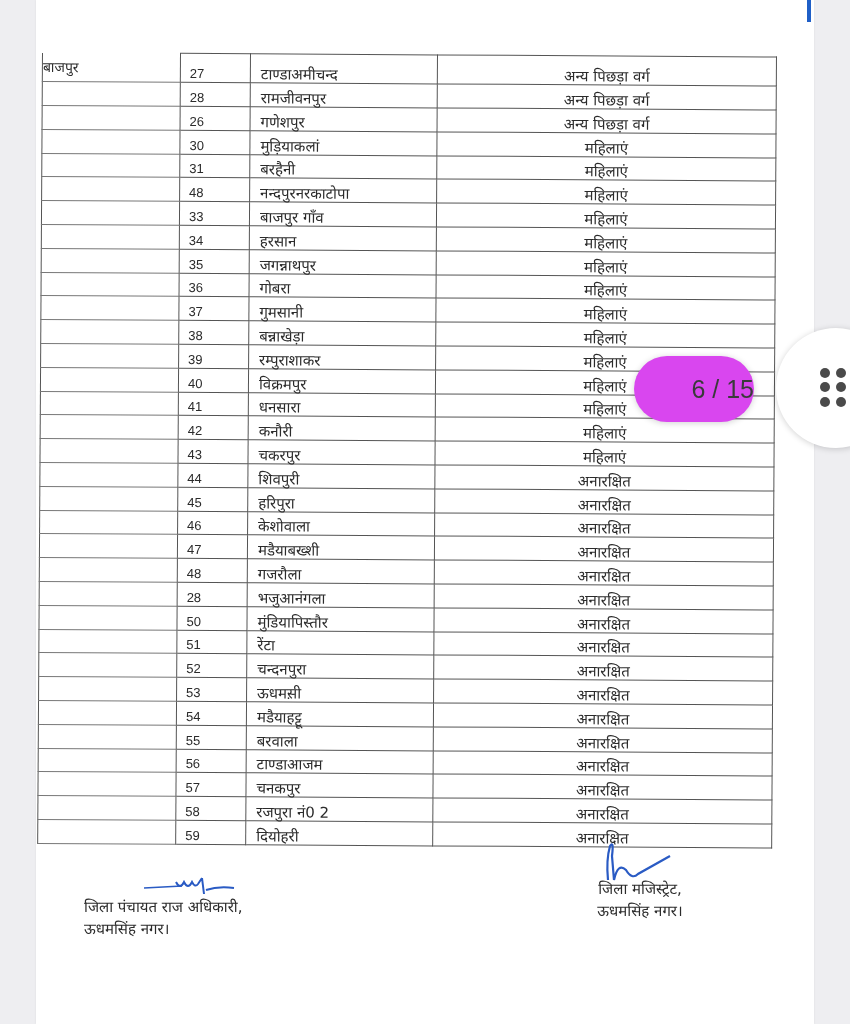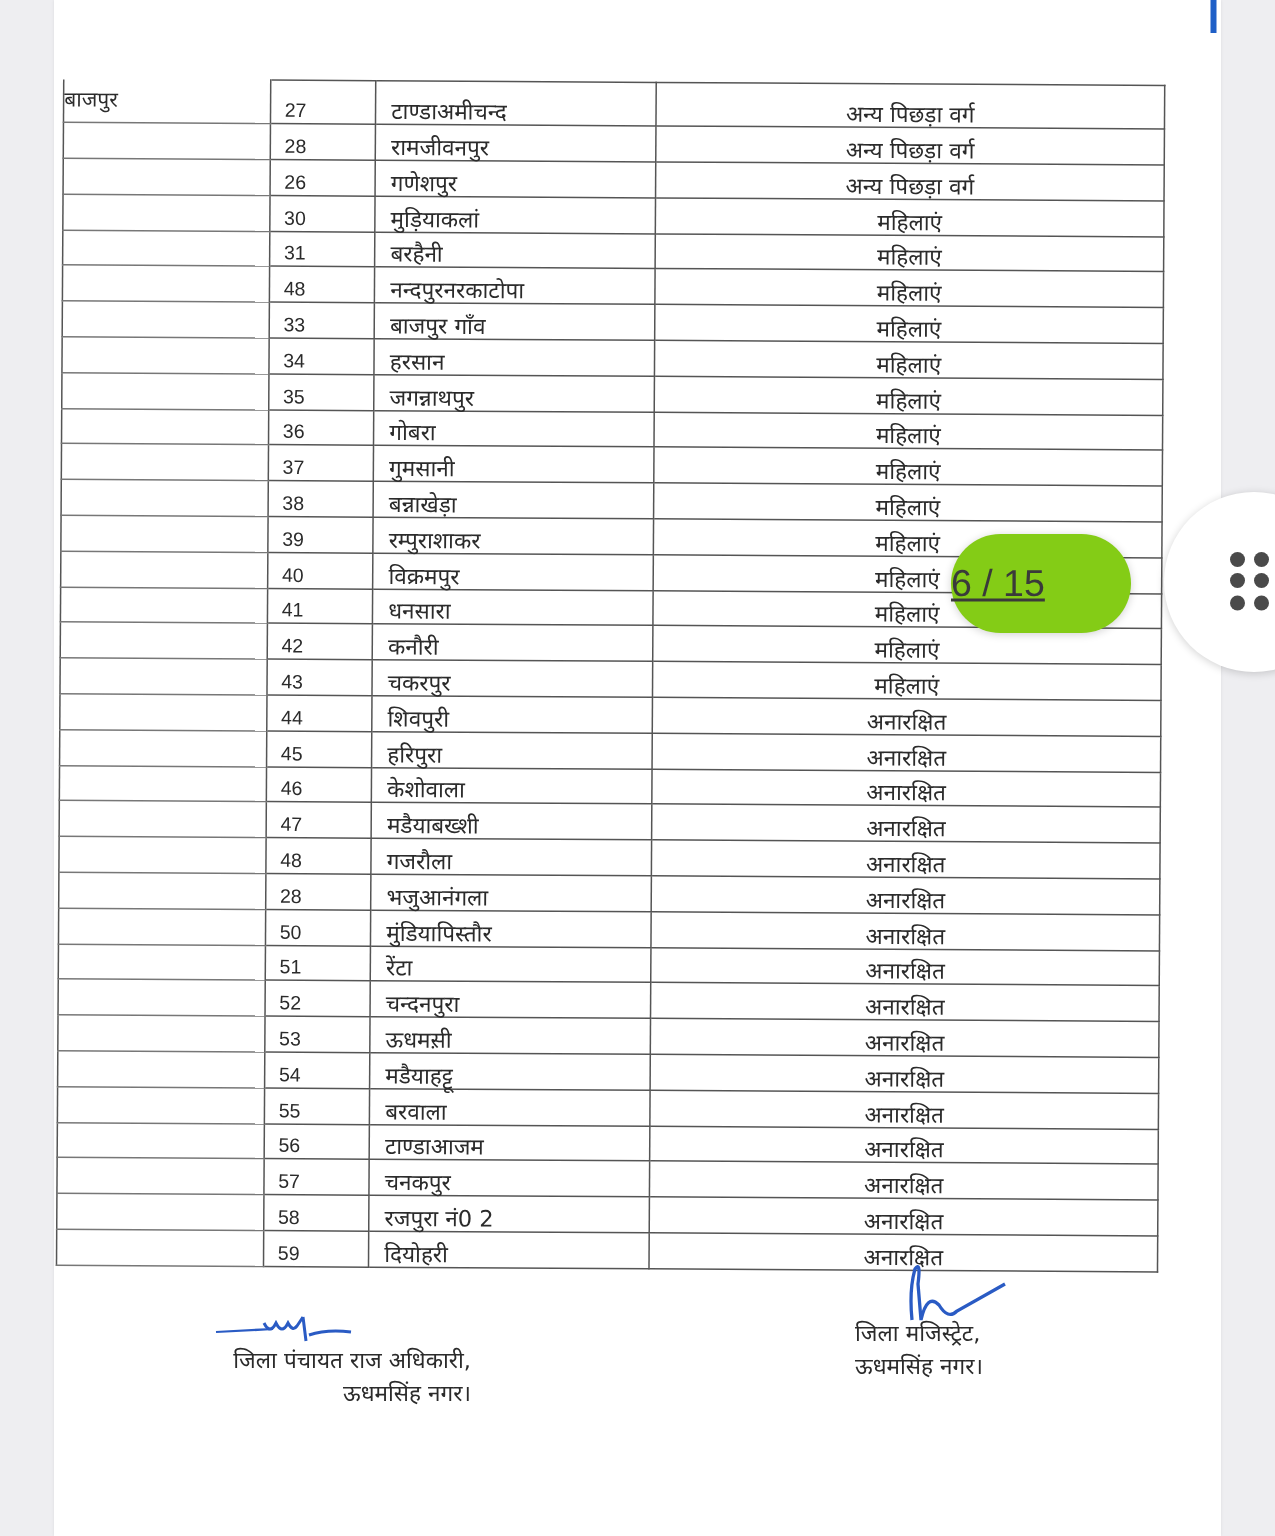--- a/index.html
+++ b/index.html
@@ -32,31 +32,31 @@
     font-size:14px; line-height:16px;
     vertical-align:bottom;
   }
   td.block { width:137px; border-top:none; border-bottom-color:#777; }
   td.block.first { font-size:14px; vertical-align:top; padding-top:6px; }
   td.num { width:60px; padding-left:9px; font-family:"Liberation Sans",sans-serif; font-size:13px; }
   td.name { width:176px; padding-left:10px; font-size:15px; }
   td.cat { width:338px; text-align:center; font-size:15px; }
   .sig {
     position:absolute; color:#2b2b2b; font-size:15px; line-height:22px;
-    text-align:right;
+    text-align:left;
   }
   .sig-left { left:84px; top:896px; width:230px; }
-  .sig-right { left:570px; top:878px; width:140px; text-align:left; }
+  .sig-right { left:570px; top:878px; width:140px; text-align:center; }
   .sig-scribble { position:absolute; }
   .page-pill {
     position:absolute; left:634px; top:356px; width:120px; height:66px;
-    background:#84cc16; border-radius:33px;
+    background:#d946ef; border-radius:33px;
     box-shadow:0 1px 6px rgba(0,0,0,0.18);
-    display:flex; align-items:center; justify-content:flex-start;
-    font-family:"Liberation Sans",sans-serif; font-size:25px; color:#3a3a3a;text-decoration:underline;
+    display:flex; align-items:center; justify-content:flex-end;
+    font-family:"Liberation Sans",sans-serif; font-size:25px; color:#3a3a3a;
   }
   .grid-btn {
     position:absolute; left:776px; top:328px; width:120px; height:120px;
     background:#ffffff; border-radius:50%;
     box-shadow:0 1px 6px rgba(0,0,0,0.18);
   }
   .grid-btn .dots {
     position:absolute; left:44px; top:40px; width:30px; height:40px;
     display:grid; grid-template-columns:12px 12px; grid-gap:3px 4px;
   }

